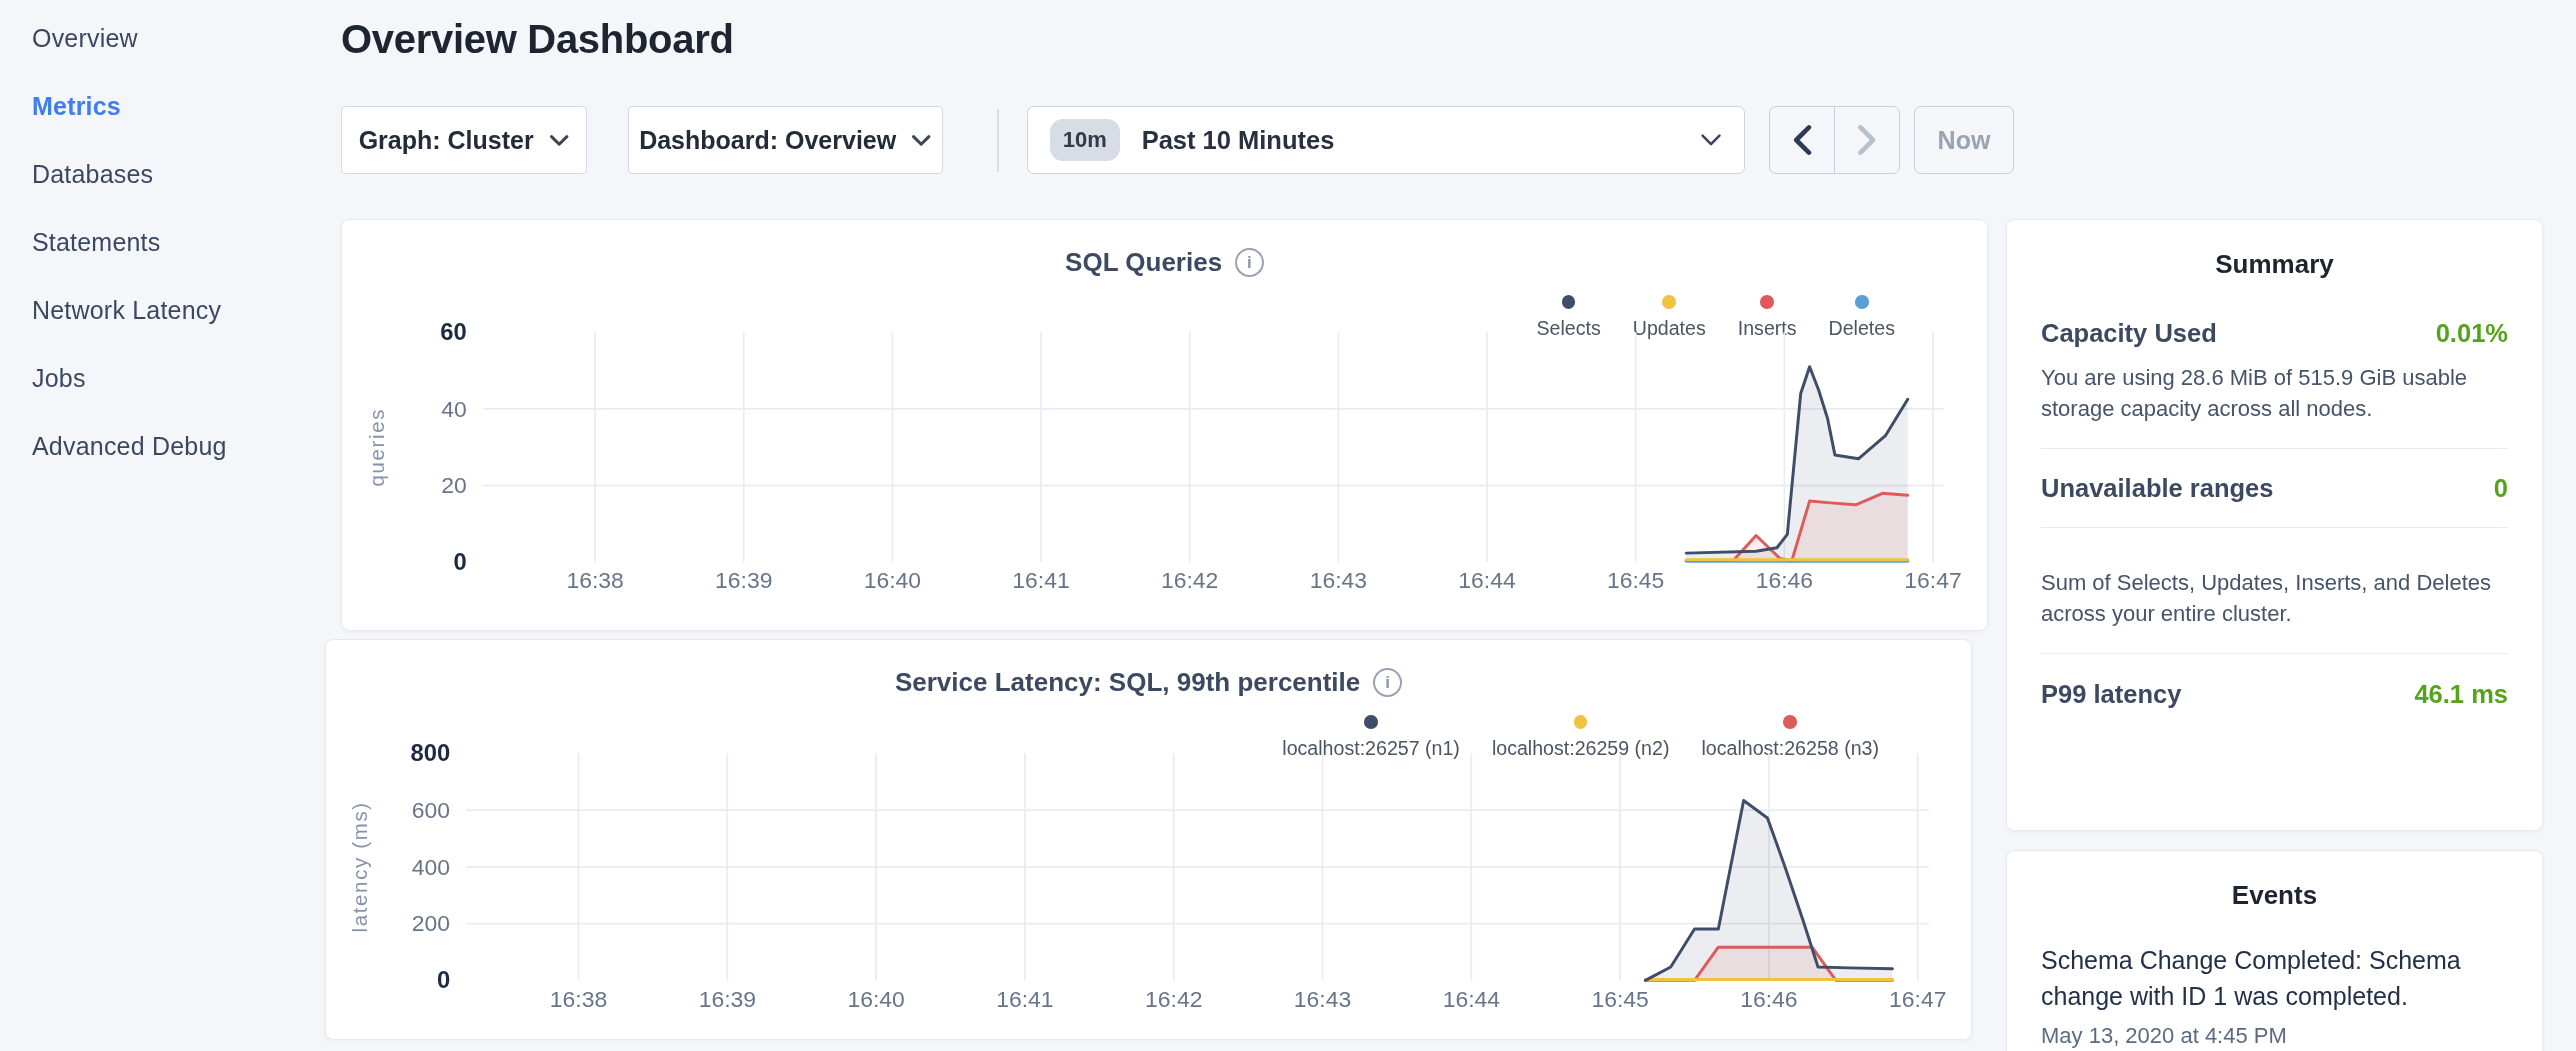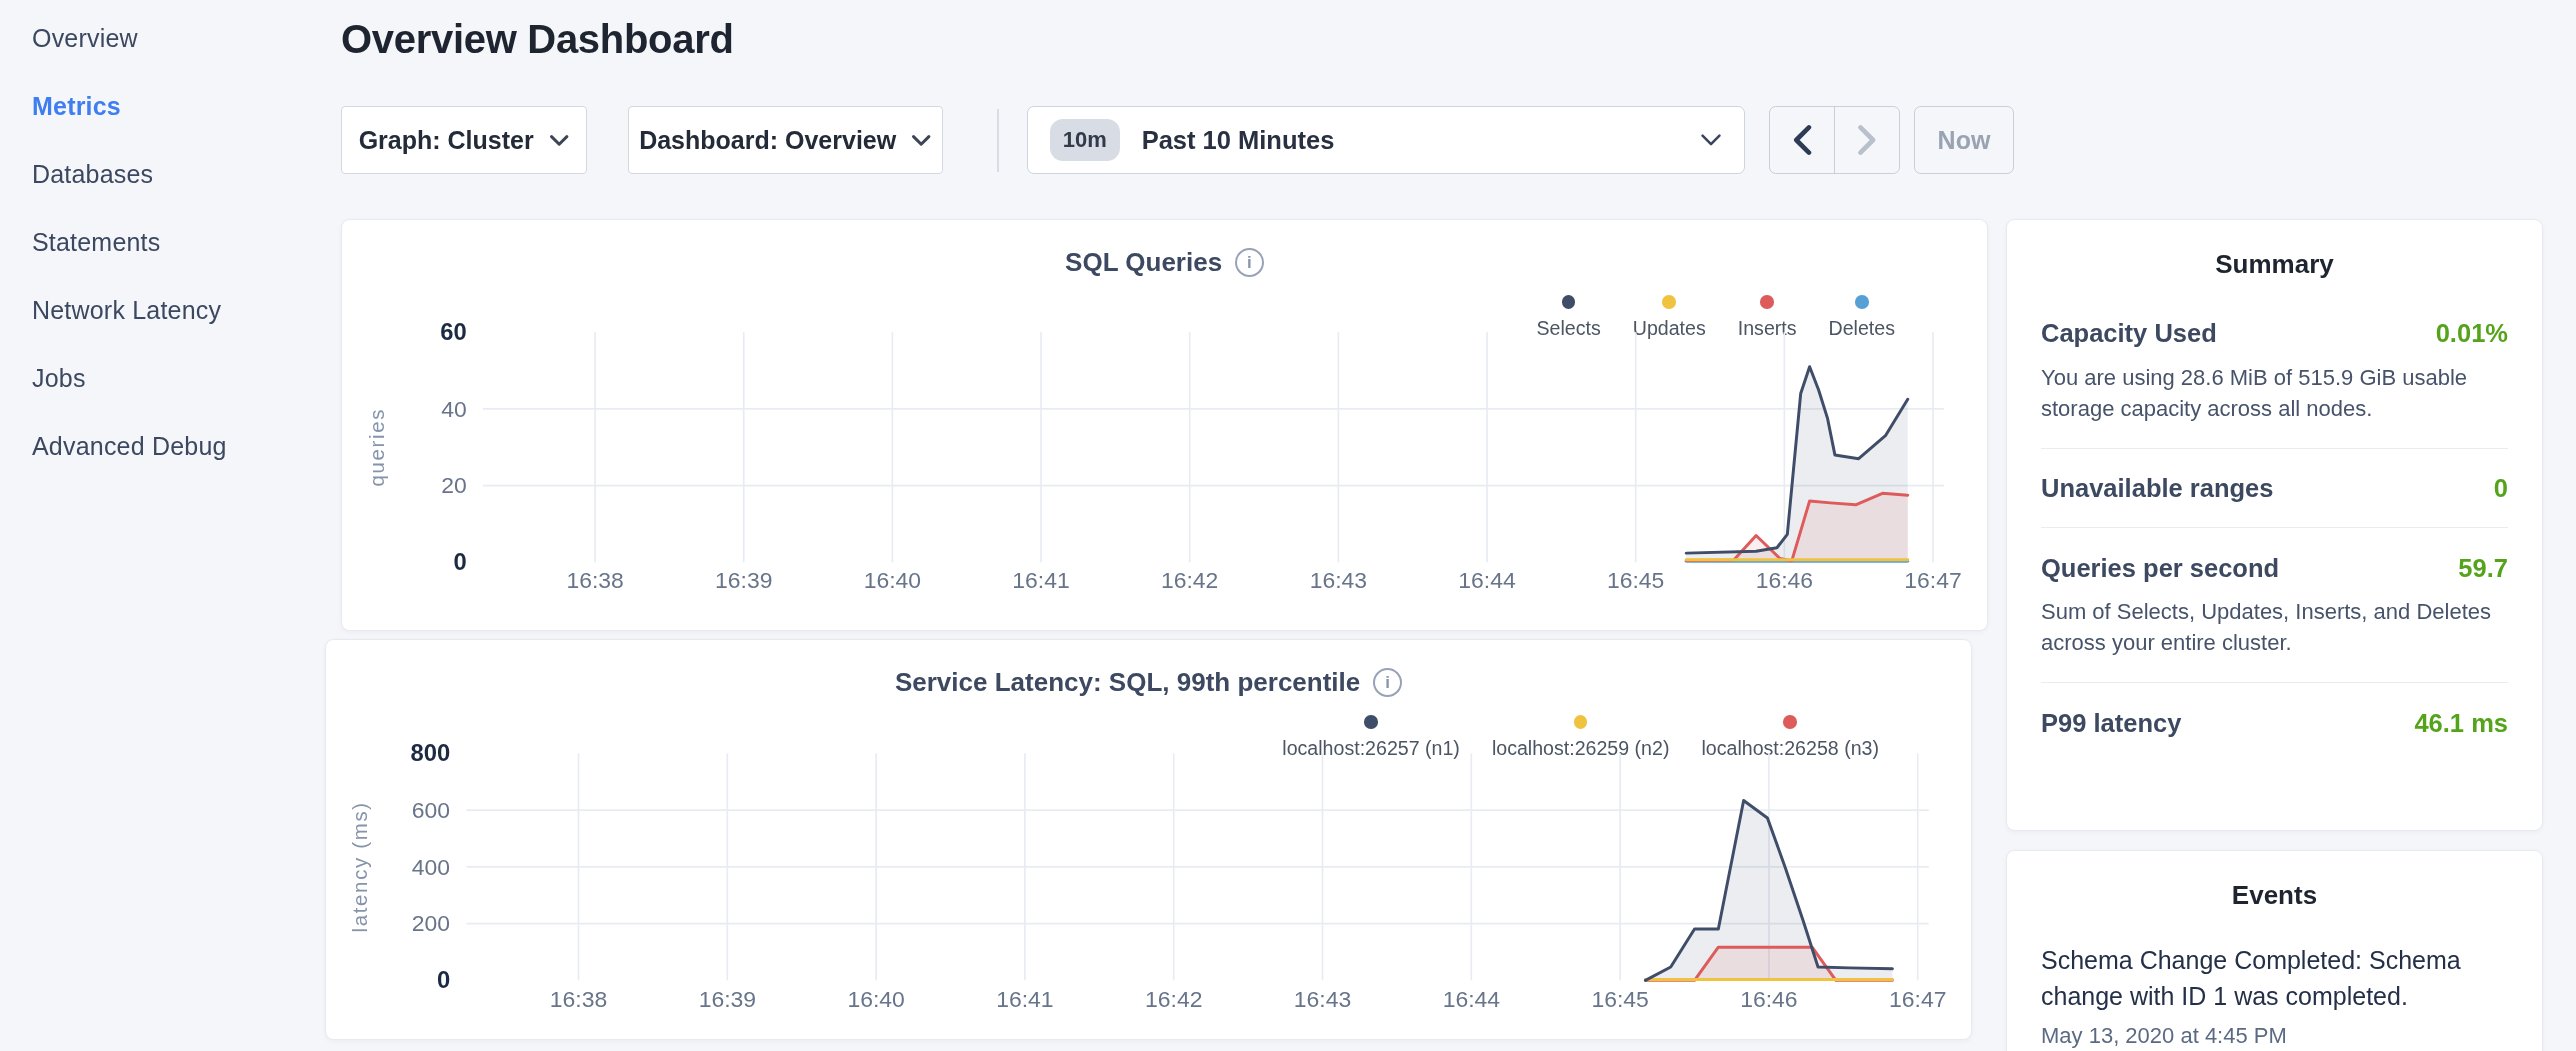--- a/index.html
+++ b/index.html
@@ -305,24 +305,20 @@
       <div class="srow-sub">You are using 28.6 MiB of 515.9 GiB usable storage capacity across all nodes.</div>
     </div>
     <div class="srow">
       <div class="srow-line">
         <span class="srow-label">Unavailable ranges</span>
         <span class="srow-value">0</span>
       </div>
 
     </div>
     <div class="srow">
-      <div class="srow-line">
-        <span class="srow-label">Queries per second</span>
-        <span class="srow-value">59.7</span>
-      </div>
       <div class="srow-sub">Sum of Selects, Updates, Inserts, and Deletes across your entire cluster.</div>
     </div>
     <div class="srow">
       <div class="srow-line">
         <span class="srow-label">P99 latency</span>
         <span class="srow-value">46.1 ms</span>
       </div>
 
     </div>
   </div>

